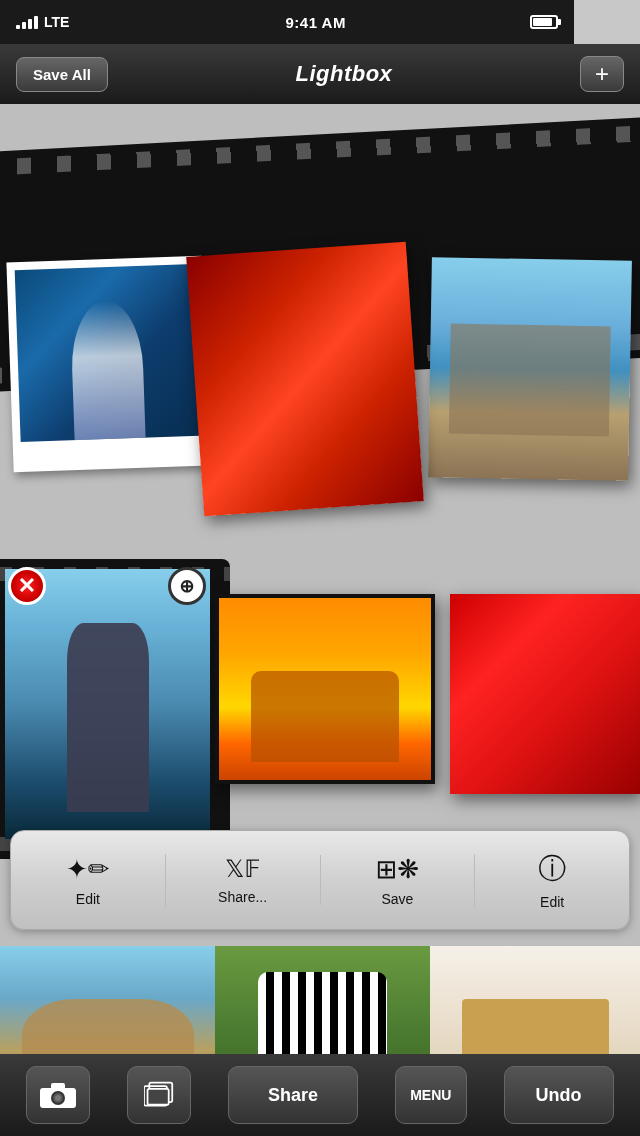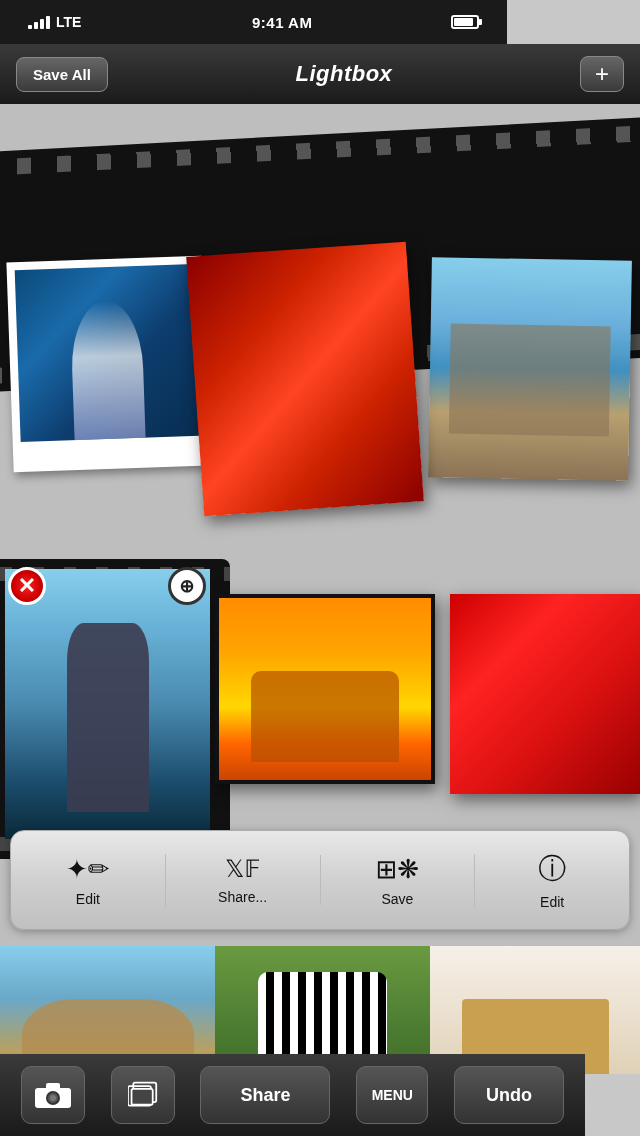--- a/index.html
+++ b/index.html
@@ -7,27 +7,27 @@
       width: 640px;
       height: 1136px;
       background: #c8c8c8;
       font-family: 'Helvetica Neue', Helvetica, Arial, sans-serif;
       overflow: hidden;
       position: relative;
     }
 
     
     #status-bar {
-      width: 507px;
+      width: 574px;
       height: 44px;
       background: #1a1a1a;
       display: flex;
       align-items: center;
       justify-content: space-between;
-      padding: 0 28px;
+      padding: 0 16px;
       color: white;
       font-size: 14px;
       font-weight: 600;
       position: relative;
       z-index: 100;
     }
     #status-left { display: flex; align-items: center; gap: 6px; }
     #status-center { font-size: 15px; font-weight: 600; letter-spacing: 0.5px; margin-left: 32px; }
     #status-right { display: flex; align-items: center; gap: 4px; }
 
@@ -435,21 +435,21 @@
       height: 50%;
       background: #c8a050;
       border-radius: 4px;
     }
 
     
     #bottom-toolbar {
       position: absolute;
       bottom: 0;
       left: 0;
-      width: 585px;
+      width: 640px;
       height: 82px;
       background: linear-gradient(180deg, #3a3a3a 0%, #1a1a1a 100%);
       display: flex;
       align-items: center;
       justify-content: space-around;
       padding: 0 8px;
       z-index: 100;
     }
 
     .bottom-btn {

